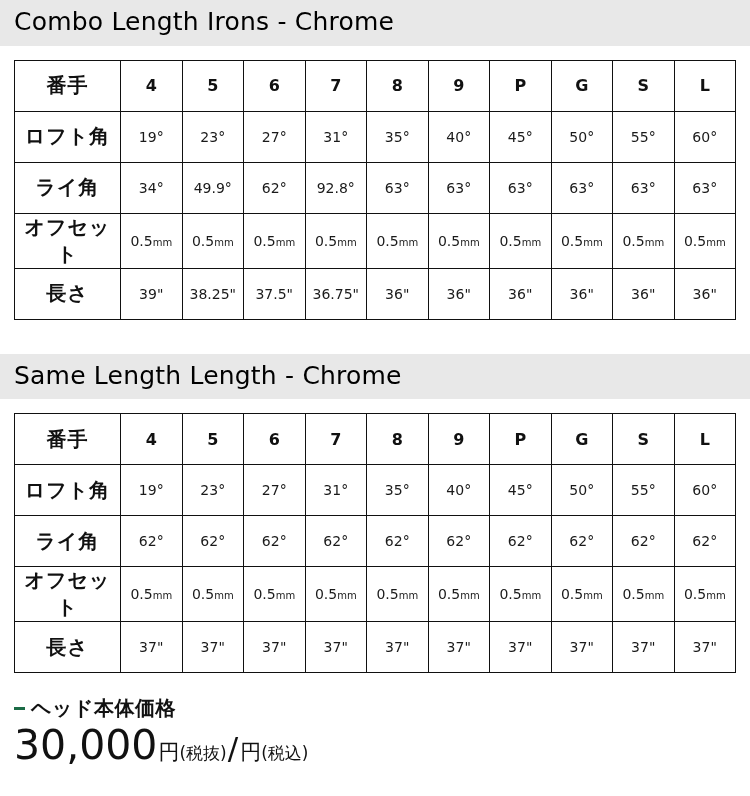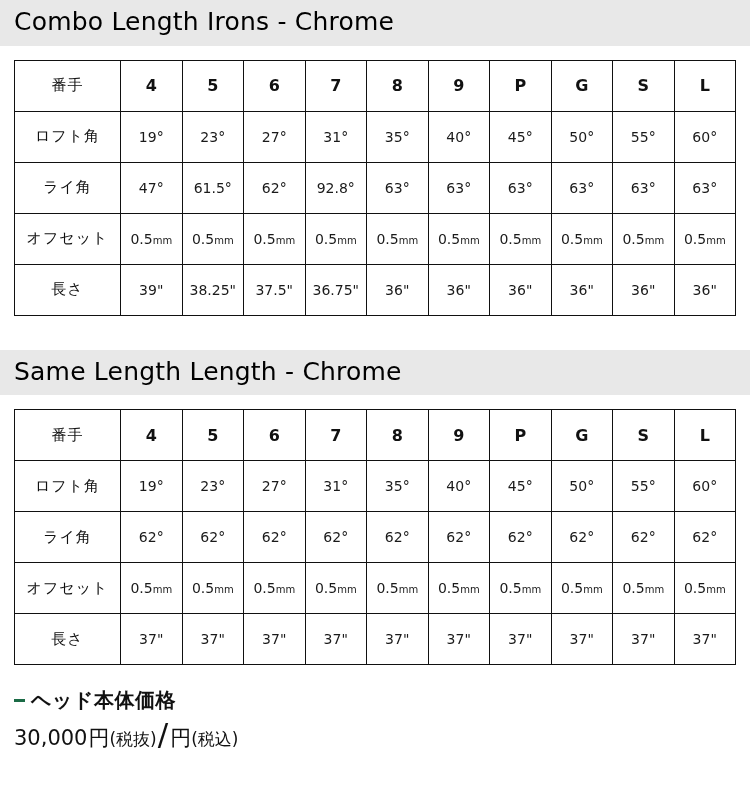--- a/index.html
+++ b/index.html
@@ -44,22 +44,22 @@
     border: 1px solid #111111;
     text-align: center;
     vertical-align: middle;
     height: 51px;
     padding: 0 2px;
     font-weight: 400;
   }
   table.spec .rowhead {
     width: 106px;
     background: #ffffff;
-    font-size: 15px;
-    font-weight: 400;
+    font-size: 20px;
+    font-weight: 700;
     letter-spacing: 1px;
   }
   table.spec .colhead {
     font-size: 16px;
     font-weight: 700;
   }
   table.spec .cell {
     font-size: 14px;
     color: #1a1a1a;
   }
@@ -93,21 +93,21 @@
   }
   .price-line {
     display: flex;
     align-items: baseline;
     font-weight: 400;
     color: #111111;
     letter-spacing: 0px;
     margin-top: 2px;
   }
   .price-big {
-    font-size: 21px;
+    font-size: 41px;
     line-height: 1.05;
   }
   .price-yen {
     font-size: 21px;
     padding-left: 1px;
   }
   .price-note {
     font-size: 17px;
   }
   .price-sep {
@@ -148,22 +148,22 @@
         <td class="cell">31°</td>
         <td class="cell">35°</td>
         <td class="cell">40°</td>
         <td class="cell">45°</td>
         <td class="cell">50°</td>
         <td class="cell">55°</td>
         <td class="cell">60°</td>
       </tr>
       <tr>
         <td class="rowhead">ライ角</td>
-        <td class="cell">47°</td>
-        <td class="cell">61.5°</td>
+        <td class="cell">34°</td>
+        <td class="cell">49.9°</td>
         <td class="cell">62°</td>
         <td class="cell">92.8°</td>
         <td class="cell">63°</td>
         <td class="cell">63°</td>
         <td class="cell">63°</td>
         <td class="cell">63°</td>
         <td class="cell">63°</td>
         <td class="cell">63°</td>
       </tr>
       <tr>

